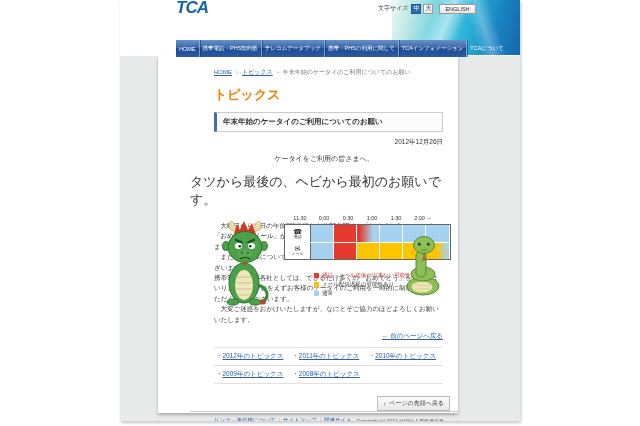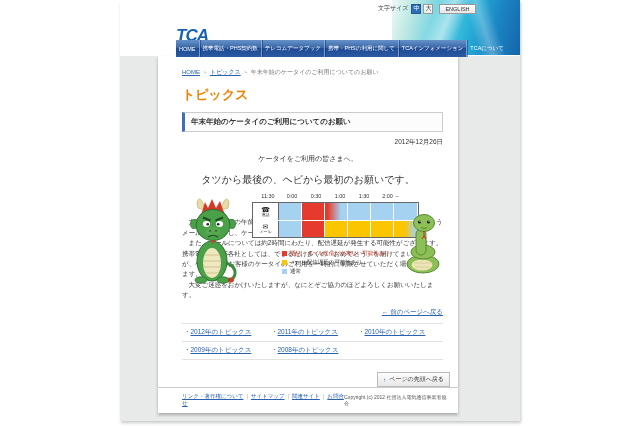--- a/index.html
+++ b/index.html
@@ -19,46 +19,46 @@
       background:linear-gradient(90deg,rgba(255,255,255,0),rgba(255,255,255,.28),rgba(255,255,255,0)); transform:skewX(18deg); }
 
   .utility { position:absolute; top:3px; left:258px; height:11px; display:flex; align-items:center; gap:2px; z-index:6; }
   .fs-label { font-size:6px; color:#444; margin-right:1px; }
   .fs-btn { width:10px; height:10px; display:flex; align-items:center; justify-content:center;
             border:1px solid #9a9a9a; background:linear-gradient(#fff,#e9e9e9); color:#333; font-size:6px; }
   .fs-btn.active { background:#2e6db4; border-color:#24578f; color:#fff; }
   .english-btn { height:10px; margin-left:4px; padding:0 5px; border:1px solid #9a9a9a;
             background:linear-gradient(#fff,#e6e6e6); color:#333; font-size:5.5px; display:flex; align-items:center; }
 
-  .logo { position:absolute; top:28px; left:56px; display:flex; align-items:flex-start; gap:20px; z-index:4; cursor:pointer; }
+  .logo { position:absolute; top:0; left:56px; display:flex; align-items:flex-start; gap:20px; z-index:4; cursor:pointer; }
   .logo-tca { font-style:italic; font-weight:bold; font-size:17px; line-height:15px; color:#1560b0; letter-spacing:-1px; }
   .logo-jp { font-size:9px; font-weight:bold; color:#222; line-height:10px; }
   .logo-en { font-size:4.5px; color:#9a9a9a; margin-top:1px; }
 
   .nav { position:absolute; top:40px; left:56px; width:291px; height:17px; display:flex; z-index:5;
          background:linear-gradient(#6691ca 0%,#3a67a6 45%,#1f4c94 50%,#2a5aa2 100%); }
   .nav-item { flex:1 1 auto; display:flex; align-items:center; justify-content:center; color:#fff;
          font-size:5.5px; padding:0 3px; white-space:nowrap; cursor:pointer; }
   .nav-item + .nav-item { border-left:1px solid rgba(150,180,220,.75); box-shadow:inset 1px 0 0 rgba(10,40,90,.45); }
 
   
   .content { position:absolute; top:56px; left:38px; width:300px; height:357px; background:#fff;
-             box-shadow:0 2px 3px rgba(0,0,0,.28); display:flex; flex-direction:column; }
+             box-shadow:0 2px 3px rgba(0,0,0,.28); display:flex; flex-direction:column;padding-left:32px; }
 
   .breadcrumb { padding:12px 16px 0 24px; font-size:6px; color:#777; }
   .breadcrumb .sep { color:#999; margin:0 2px; }
   .page-title { margin:9px 0 0 24px; font-size:13px; font-weight:bold; color:#ee8100; }
 
   .heading-box { margin:8px 15px 0 24px; border:1px solid #ccc; border-left:3px solid #3f6fb5;
                  background:#fcfcfc; padding:4px 0 4px 6px; font-size:7.5px; font-weight:bold; color:#333; }
 
   .date-row { text-align:right; margin:6px 15px 0 0; font-size:6.5px; color:#333; }
   .salutation { text-align:center; margin-top:7px; font-size:7px; color:#333; }
   .message { text-align:center; margin-top:4px; font-size:10px; line-height:1.55; font-weight:bold; color:#2257a7; }
-  .submessage { text-align:center; margin-top:5px; font-size:10px; color:#333; }
+  .submessage { text-align:left; margin-top:5px; font-size:13px; color:#333; }
 
   .figure { position:relative; margin:5px 14px 0 24px; height:94px; }
   .dragon { position:absolute; left:0; top:2px; width:62px; height:90px; }
   .snake  { position:absolute; right:0; top:18px; width:42px; height:64px; }
 
   .chart { position:absolute; left:70px; top:1px; width:167px; }
   .chart-times { position:relative; height:9px; font-size:5.5px; color:#333; }
   .chart-times span { position:absolute; transform:translateX(-50%); white-space:nowrap; }
   .chart-times span:nth-of-type(1){left:16px;} .chart-times span:nth-of-type(2){left:40px;}
   .chart-times span:nth-of-type(3){left:64px;} .chart-times span:nth-of-type(4){left:88px;}

